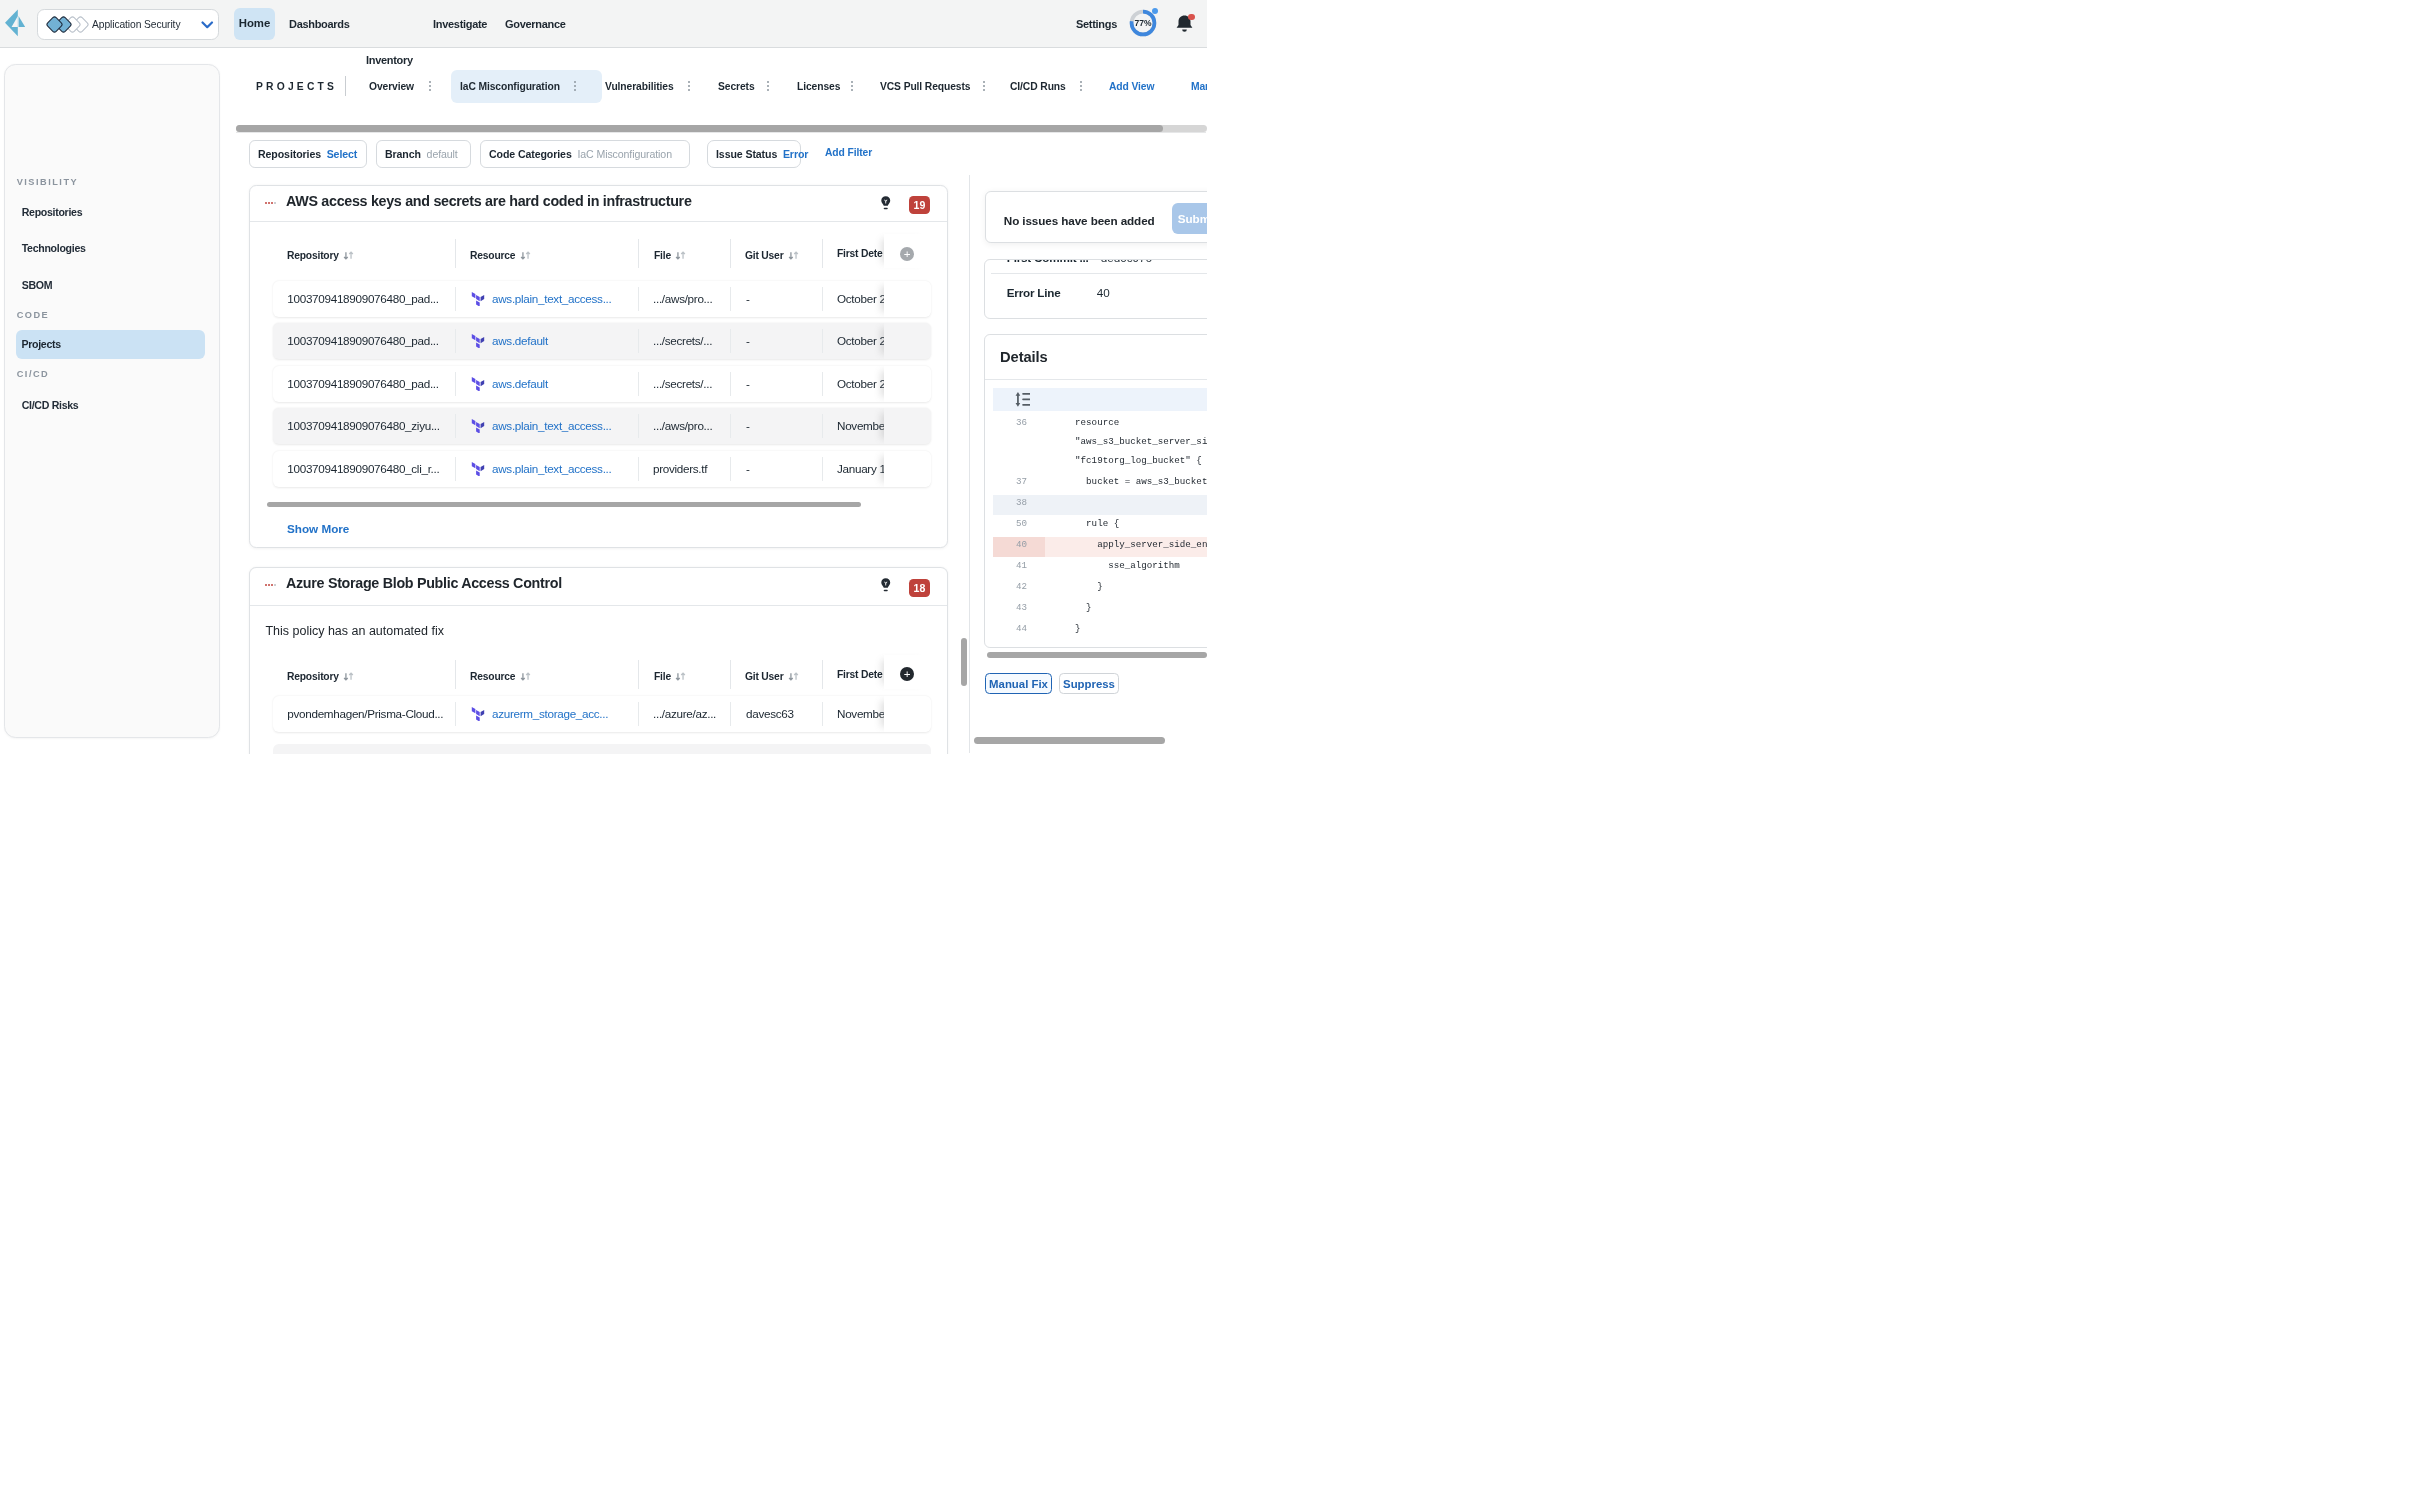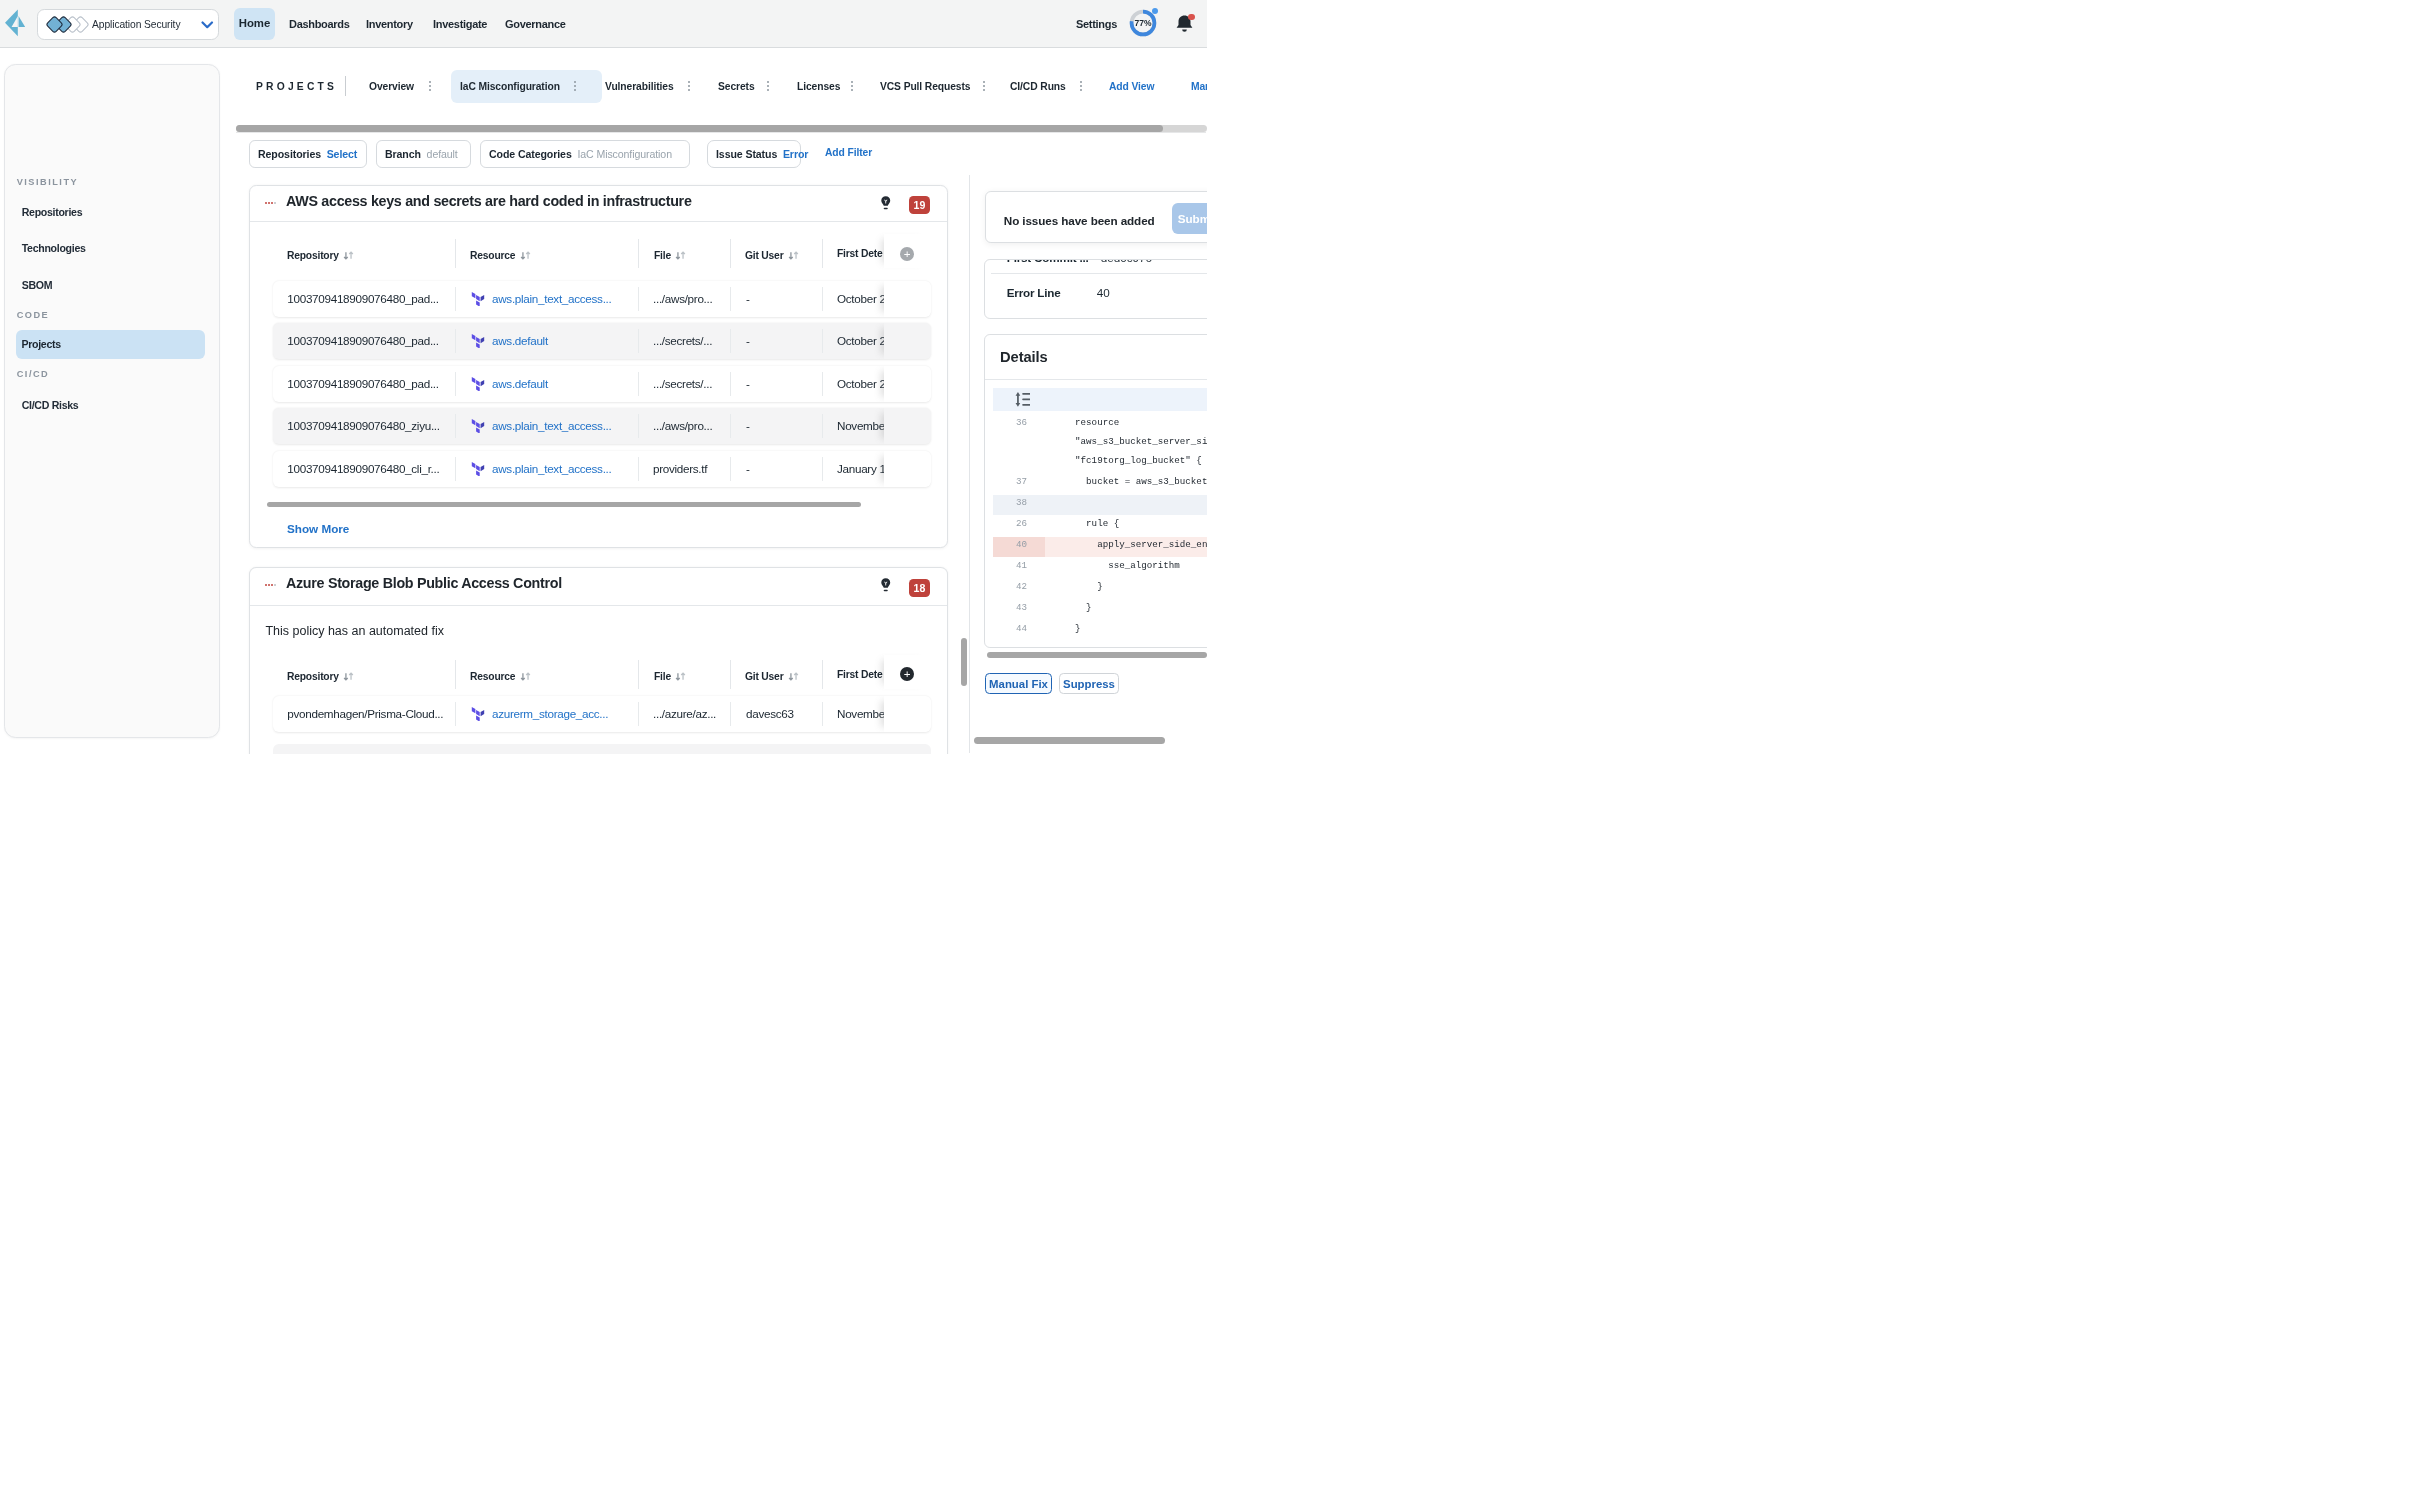--- a/index.html
+++ b/index.html
@@ -124,21 +124,21 @@
       <div class="dia o" style="left:28px;"></div>
       <div class="dia f" style="left:19px;"></div>
       <div class="dia f" style="left:10.3px;"></div>
       <span class="txt">Application Security</span>
       <svg id="selchev" width="12.5" height="8" viewBox="0 0 17 11">
           <path d="M2 2 L8.5 8.5 L15 2" fill="none" stroke="#2a6bc8" stroke-width="3" stroke-linecap="round" stroke-linejoin="round"></path>
         </svg>
     </div>
     <div id="navhome">Home</div>
     <span class="nav" style="left:289px;">Dashboards</span>
-    <span class="nav" style="left:366px;">Inventory</span>
+    <span class="nav" style="left:366px;margin-top:36px;">Inventory</span>
     <span class="nav" style="left:433px;">Investigate</span>
     <span class="nav" style="left:505px;">Governance</span>
     <span class="nav" style="left:1076px;">Settings</span>
     <svg id="ring" viewBox="0 0 38 38">
       <circle cx="19" cy="19" r="15.5" fill="none" stroke="#cdd1d5" stroke-width="5"></circle>
       <circle cx="19" cy="19" r="15.5" fill="none" stroke="#3e87dd" stroke-width="5" stroke-dasharray="75 22.4" stroke-dashoffset="0" transform="rotate(-90 19 19)"></circle>
       <text x="19" y="23.5" text-anchor="middle" font-size="11.5" font-weight="bold" fill="#1b2730" font-family="Liberation Sans">77%</text>
     </svg>
     <div id="ringdot"></div>
     <svg id="bell" width="19" height="18.3" viewBox="0 0 26 25">
@@ -434,21 +434,21 @@
           </svg>
         </div>
         <div class="clbg" style="top:107px; width:255px; background:#eef2f7;"></div>
         <div class="clbg" style="top:149px; width:255px; background:#fbece9;"></div>
         <div class="clbg" style="top:149px; width:52px; background:#f5dad5;"></div>
         <div class="cl" style="top:24px;"><span class="no">36</span><span class="t">resource</span></div>
         <div class="cl" style="top:43px;"><span class="t">"aws_s3_bucket_server_side_encrypt</span></div>
         <div class="cl" style="top:62px;"><span class="t">"fc19torg_log_bucket" {</span></div>
         <div class="cl" style="top:83px;"><span class="no">37</span><span class="t">  bucket = aws_s3_bucket.fc19torg</span></div>
         <div class="cl" style="top:104px;"><span class="no">38</span></div>
-        <div class="cl" style="top:125px;"><span class="no">26</span><span class="t">  rule {</span></div>
+        <div class="cl" style="top:125px;"><span class="no">50</span><span class="t">  rule {</span></div>
         <div class="cl" style="top:146px;"><span class="no">40</span><span class="t">    apply_server_side_encryption_b</span></div>
         <div class="cl" style="top:167px;"><span class="no">41</span><span class="t">      sse_algorithm     = "aws:km</span></div>
         <div class="cl" style="top:188px;"><span class="no">42</span><span class="t">    }</span></div>
         <div class="cl" style="top:209px;"><span class="no">43</span><span class="t">  }</span></div>
         <div class="cl" style="top:230px;"><span class="no">44</span><span class="t">}</span></div>
       </div>
     </div>
     <div class="sb" style="left:17.6px; top:604px; width:220px; height:5.9px;"></div>
     <div class="btn" id="btnfix">Manual Fix</div>
     <div class="btn" id="btnsup">Suppress</div>

